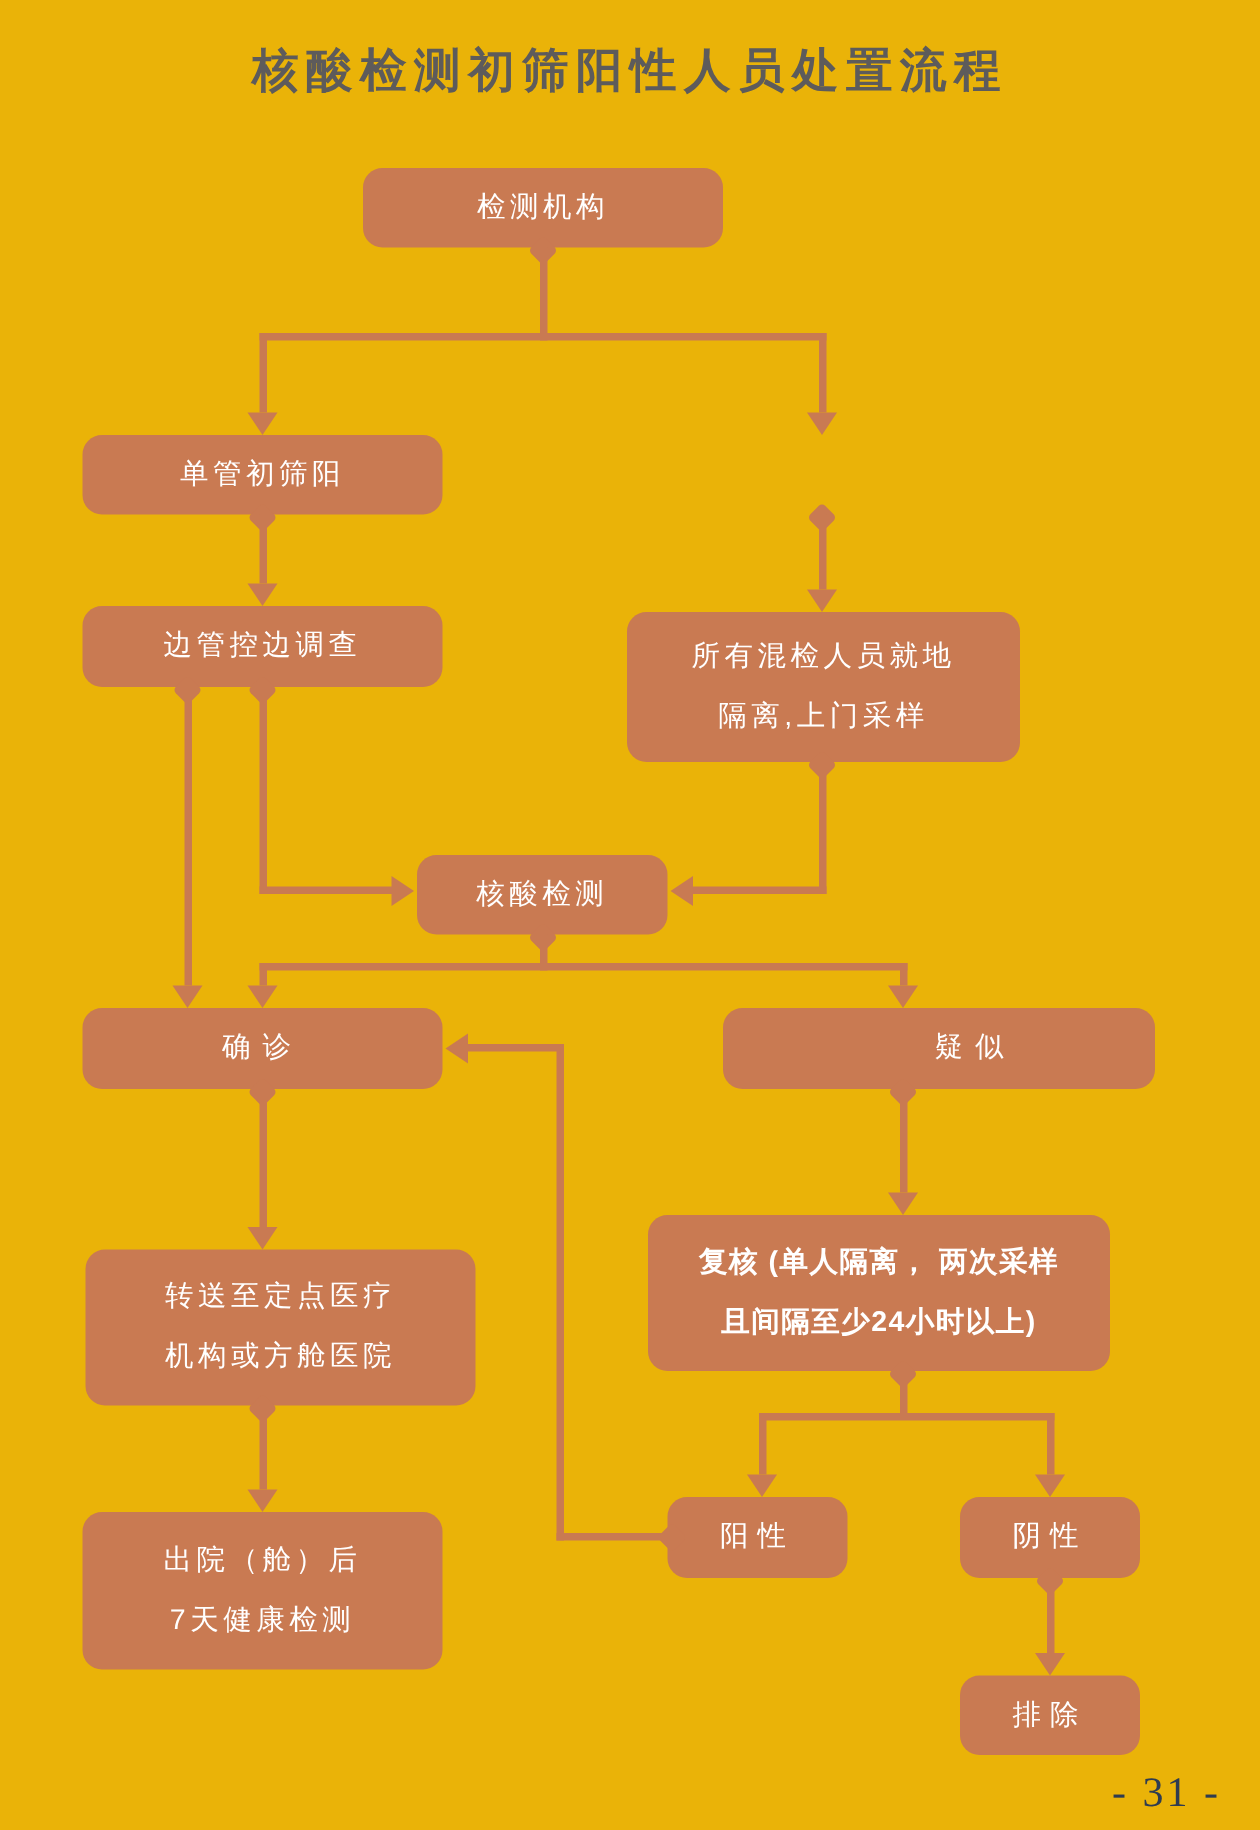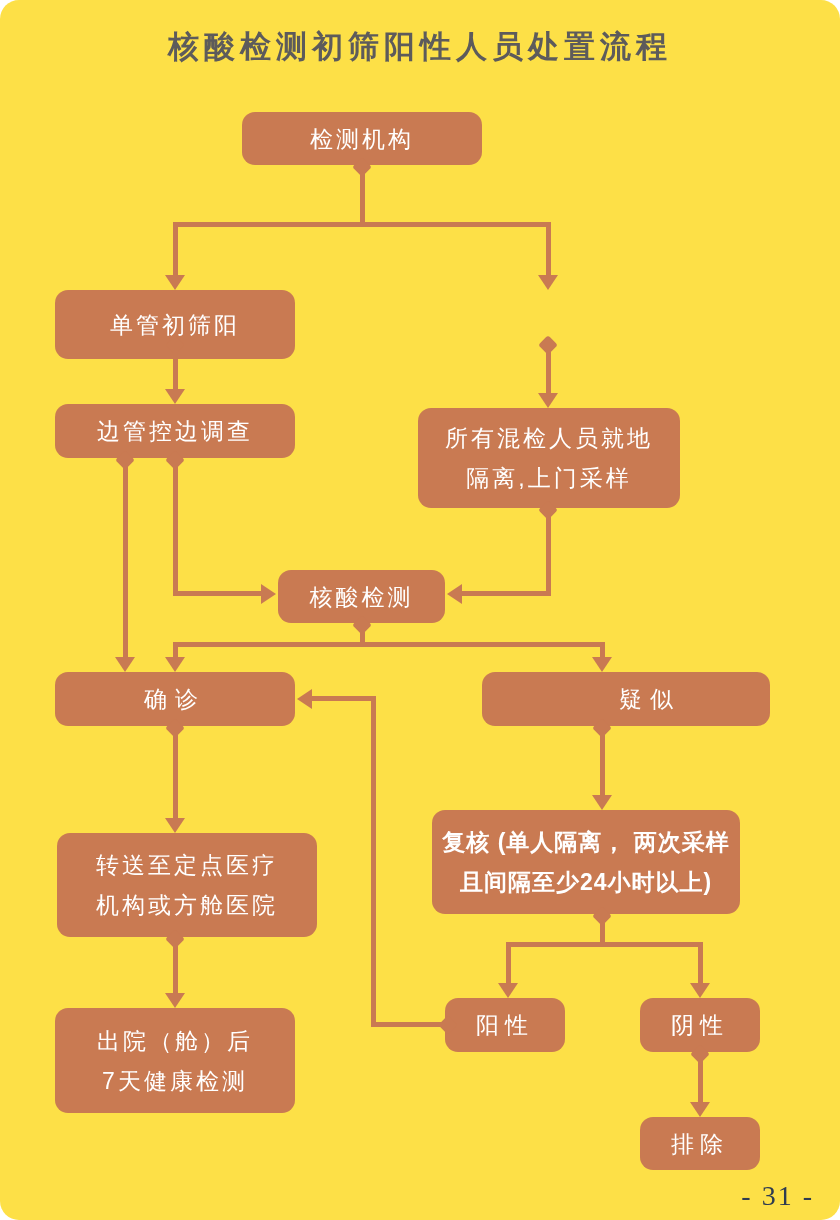--- a/index.html
+++ b/index.html
@@ -1,22 +1,22 @@
 <!DOCTYPE html>
 <html style="--orange: #c97a52; --title: #5d5b5b; --page: #2f3c50;"><head>
 <meta charset="utf-8">
 <style>
   html,body{margin:0;padding:0;background:#ffffff;}
-  .canvas{position:relative;width:840px;height:1220px;background:#fde047;
-          font-family:"Liberation Sans","DejaVu Sans",sans-serif;overflow:hidden;border-radius:19px;}
+  .canvas{position:relative;width:840px;height:1220px;background:#eab308;
+          font-family:"Liberation Sans","DejaVu Sans",sans-serif;overflow:hidden;}
   .title{position:absolute;top:26px;left:0;width:100%;text-align:center;
          font-weight:bold;font-size:31px;letter-spacing:5px;color:var(--title,#5d5b5b);}
   .node{position:absolute;background:var(--orange,#c97a52);border-radius:13px;color:#ffffff;
         display:flex;flex-direction:column;align-items:center;justify-content:center;
-        font-size:23px;letter-spacing:3px;text-align:center;}
+        font-size:19px;letter-spacing:3px;text-align:center;}
   .node .ln{display:block;line-height:40px;white-space:nowrap;}
   .seg{position:absolute;background:var(--orange,#c97a52);}
   .nub{position:absolute;width:14px;height:14px;background:var(--orange,#c97a52);
        transform:rotate(45deg);border-radius:3px;}
   .arrd{position:absolute;width:0;height:0;border-left:10px solid transparent;
         border-right:10px solid transparent;border-top:15px solid var(--orange,#c97a52);}
   .arrl{position:absolute;width:0;height:0;border-top:10px solid transparent;
         border-bottom:10px solid transparent;border-right:15px solid var(--orange,#c97a52);}
   .arrr{position:absolute;width:0;height:0;border-top:10px solid transparent;
         border-bottom:10px solid transparent;border-left:15px solid var(--orange,#c97a52);}
@@ -26,21 +26,21 @@
 </head>
 <body>
 
 <div class="canvas">
 
   <div class="title">核酸检测初筛阳性人员处置流程</div>
 
   <div class="node" style="left:242px;top:112px;width:240px;height:53px;">
     <span class="ln">检测机构</span>
   </div>
-  <div class="node" style="left:55px;top:290px;width:240px;height:69px;">
+  <div class="node" style="left:55px;top:290px;width:240px;height:53px;">
     <span class="ln">单管初筛阳</span>
   </div>
   <div class="node" style="left:55px;top:404px;width:240px;height:54px;">
     <span class="ln">边管控边调查</span>
   </div>
   <div class="node" style="left:418px;top:408px;width:262px;height:100px;">
     <span class="ln">所有混检人员就地</span>
     <span class="ln">隔离,上门采样</span>
   </div>
   <div class="node" style="left:278px;top:570px;width:167px;height:53px;">

